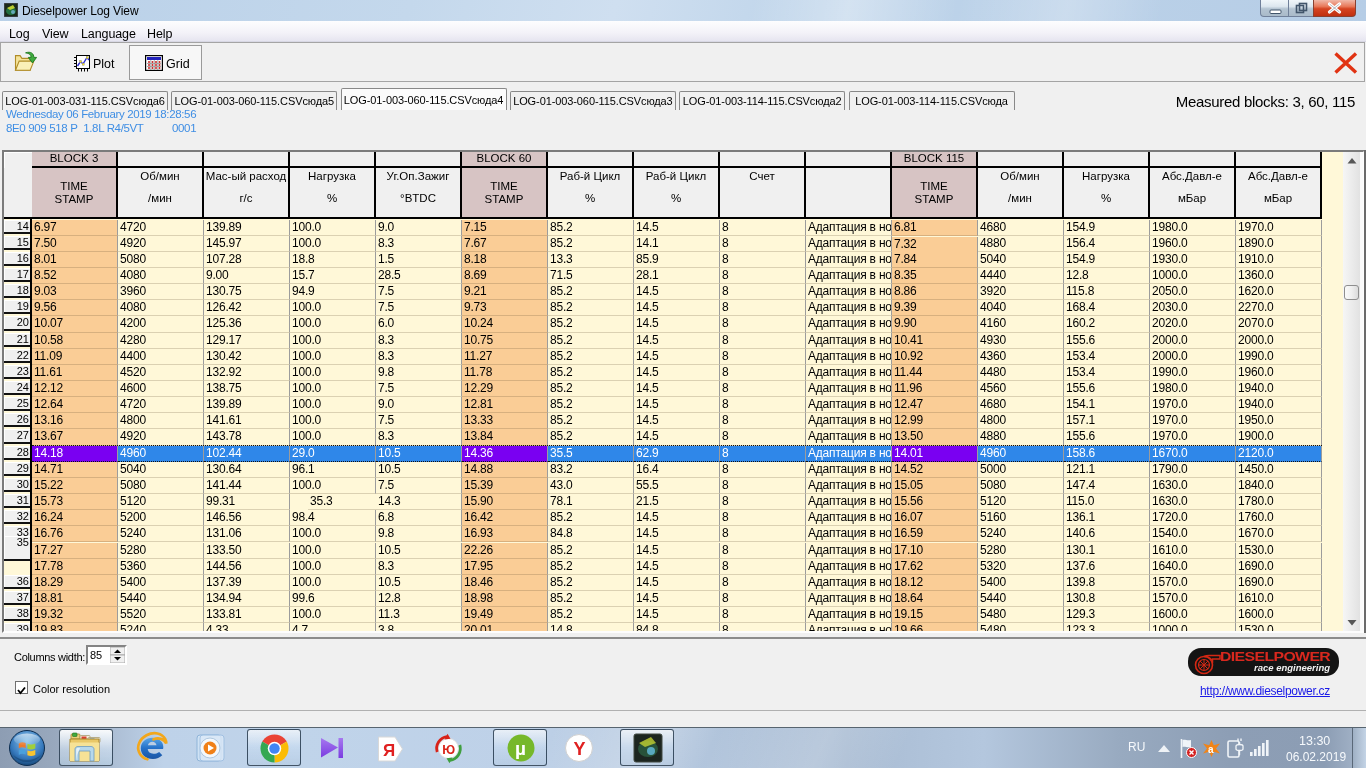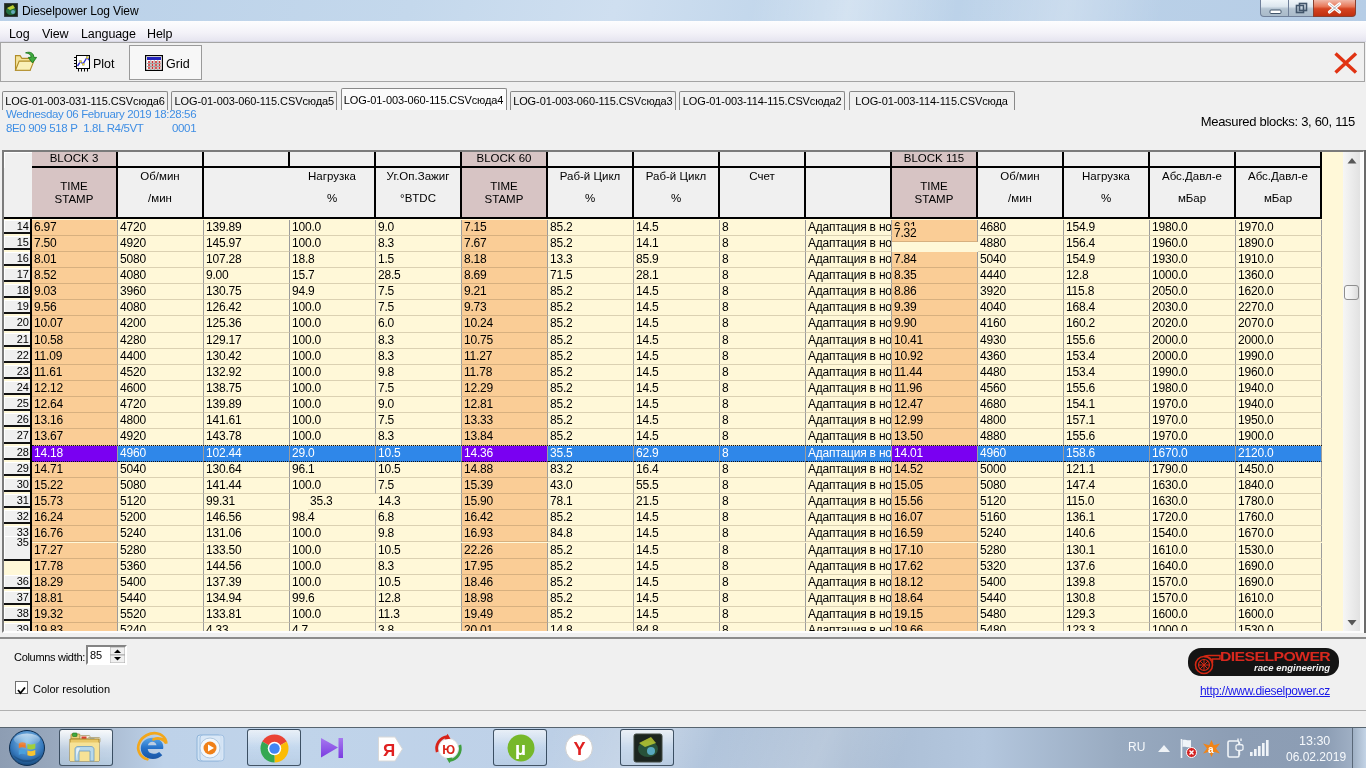--- a/index.html
+++ b/index.html
@@ -120,21 +120,21 @@
 <div id="tabstrip" class="abs"></div>
 <div class="abs tab" style="left:2px;width:166px">LOG-01-003-031-115.CSVсюда6</div>
 <div class="abs tab" style="left:171.3px;width:166px">LOG-01-003-060-115.CSVсюда5</div>
 <div class="abs tab tabactive" style="left:340.6px;width:166px">LOG-01-003-060-115.CSVсюда4</div>
 <div class="abs tab" style="left:509.9px;width:166px">LOG-01-003-060-115.CSVсюда3</div>
 <div class="abs tab" style="left:679.2px;width:166px">LOG-01-003-114-115.CSVсюда2</div>
 <div class="abs tab" style="left:848.5px;width:166px">LOG-01-003-114-115.CSVсюда</div>
 <div class="abs bluetxt" style="left:6px;top:108px">Wednesday 06 February 2019 18:28:56</div>
 <div class="abs bluetxt" style="left:6px;top:122px">8E0 909 518 P&nbsp; 1.8L R4/5VT</div>
 <div class="abs bluetxt" style="left:172px;top:122px">0001</div>
-<div class="abs" style="right:11px;top:114px;font-size:13px;letter-spacing:-0.3px;color:#000;white-space:nowrap">Measured blocks: 3, 60, 115</div>
+<div class="abs" style="right:11px;top:93px;font-size:15px;letter-spacing:-0.3px;color:#000;white-space:nowrap">Measured blocks: 3, 60, 115</div>
 <div id="grid" class="abs">
 <div class="abs" style="left:26px;top:0;width:2px;height:479px;background:#000"></div>
 <div class="abs" style="left:0px;top:0px;width:1318px;height:16px;background:#f0f0f0;border-bottom:2px solid #000"></div>
 <div class="abs" style="left:0px;top:0px;width:28px;height:65px;background:#f0f0f0;box-shadow:inset 1px 1px 0 #fff"></div>
 <div class="hcell pink" style="left:28px;top:0px;width:86px;height:16px;line-height:13px;border-bottom:2px solid #000">BLOCK 3</div>
 <div class="hcell" style="left:114px;top:0px;width:86px;height:16px;line-height:13px;border-bottom:2px solid #000"></div>
 <div class="hcell" style="left:200px;top:0px;width:86px;height:16px;line-height:13px;border-bottom:2px solid #000"></div>
 <div class="hcell" style="left:286px;top:0px;width:86px;height:16px;line-height:13px;border-bottom:2px solid #000"></div>
 <div class="hcell" style="left:372px;top:0px;width:86px;height:16px;line-height:13px;border-bottom:2px solid #000"></div>
 <div class="hcell pink" style="left:458px;top:0px;width:86px;height:16px;line-height:13px;border-bottom:2px solid #000">BLOCK 60</div>
@@ -148,20 +148,26 @@
 <div class="hcell" style="left:1146px;top:0px;width:86px;height:16px;line-height:13px;border-bottom:2px solid #000"></div>
 <div class="hcell" style="left:1232px;top:0px;width:86px;height:16px;line-height:13px;border-bottom:2px solid #000"></div>
 <div class="abs" style="left:0px;top:16px;width:1318px;height:51px;background:#f0f0f0;border-bottom:2px solid #000"></div>
 <div class="hcell pink" style="left:28px;top:16px;width:86px;height:51px;border-bottom:2px solid #000">
       <div style="display:flex;flex-direction:column;justify-content:center;height:100%;line-height:13px">TIME<br>STAMP</div>
     </div>
 <div class="hcell" style="left:114px;top:16px;width:86px;height:51px;border-bottom:2px solid #000">
       <div style="display:flex;flex-direction:column;justify-content:space-between;height:100%;padding:2px 0 12px;line-height:13px">
         <span>Об/мин</span>
         <span>/мин</span>
+      </div>
+    </div>
+<div class="hcell" style="left:200px;top:16px;width:86px;height:51px;border-bottom:2px solid #000">
+      <div style="display:flex;flex-direction:column;justify-content:space-between;height:100%;padding:2px 0 12px;line-height:13px">
+        <span>Мас-ый расход</span>
+        <span>г/с</span>
       </div>
     </div>
 <div class="hcell" style="left:286px;top:16px;width:86px;height:51px;border-bottom:2px solid #000">
       <div style="display:flex;flex-direction:column;justify-content:space-between;height:100%;padding:2px 0 12px;line-height:13px">
         <span>Нагрузка</span>
         <span>%</span>
       </div>
     </div>
 <div class="hcell" style="left:372px;top:16px;width:86px;height:51px;border-bottom:2px solid #000">
       <div style="display:flex;flex-direction:column;justify-content:space-between;height:100%;padding:2px 0 12px;line-height:13px">
@@ -243,21 +249,21 @@
 <div class="dcell co" style="left:28px;top:83.65px;width:86px;height:16.15px">7.50</div>
 <div class="dcell cy" style="left:114px;top:83.65px;width:86px;height:16.15px">4920</div>
 <div class="dcell cy" style="left:200px;top:83.65px;width:86px;height:16.15px">145.97</div>
 <div class="dcell cy" style="left:286px;top:83.65px;width:86px;height:16.15px">100.0</div>
 <div class="dcell cy" style="left:372px;top:83.65px;width:86px;height:16.15px">8.3</div>
 <div class="dcell co" style="left:458px;top:83.65px;width:86px;height:16.15px">7.67</div>
 <div class="dcell cy" style="left:544px;top:83.65px;width:86px;height:16.15px">85.2</div>
 <div class="dcell cy" style="left:630px;top:83.65px;width:86px;height:16.15px">14.1</div>
 <div class="dcell cy" style="left:716px;top:83.65px;width:86px;height:16.15px">8</div>
 <div class="dcell cy" style="left:802px;top:83.65px;width:86px;height:16.15px">Адаптация в норме</div>
-<div class="dcell co" style="left:888px;top:74px;width:86px;height:16.15px">7.32</div>
+<div class="dcell co" style="left:888px;top:85px;width:86px;height:16.15px">7.32</div>
 <div class="dcell cy" style="left:974px;top:83.65px;width:86px;height:16.15px">4880</div>
 <div class="dcell cy" style="left:1060px;top:83.65px;width:86px;height:16.15px">156.4</div>
 <div class="dcell cy" style="left:1146px;top:83.65px;width:86px;height:16.15px">1960.0</div>
 <div class="dcell cy" style="left:1232px;top:83.65px;width:86px;height:16.15px">1890.0</div>
 <div class="numcell" style="top:99.8px;height:14.149999999999999px;line-height:13.149999999999999px">16</div>
 <div class="dcell co" style="left:28px;top:99.8px;width:86px;height:16.15px">8.01</div>
 <div class="dcell cy" style="left:114px;top:99.8px;width:86px;height:16.15px">5080</div>
 <div class="dcell cy" style="left:200px;top:99.8px;width:86px;height:16.15px">107.28</div>
 <div class="dcell cy" style="left:286px;top:99.8px;width:86px;height:16.15px">18.8</div>
 <div class="dcell cy" style="left:372px;top:99.8px;width:86px;height:16.15px">1.5</div>

